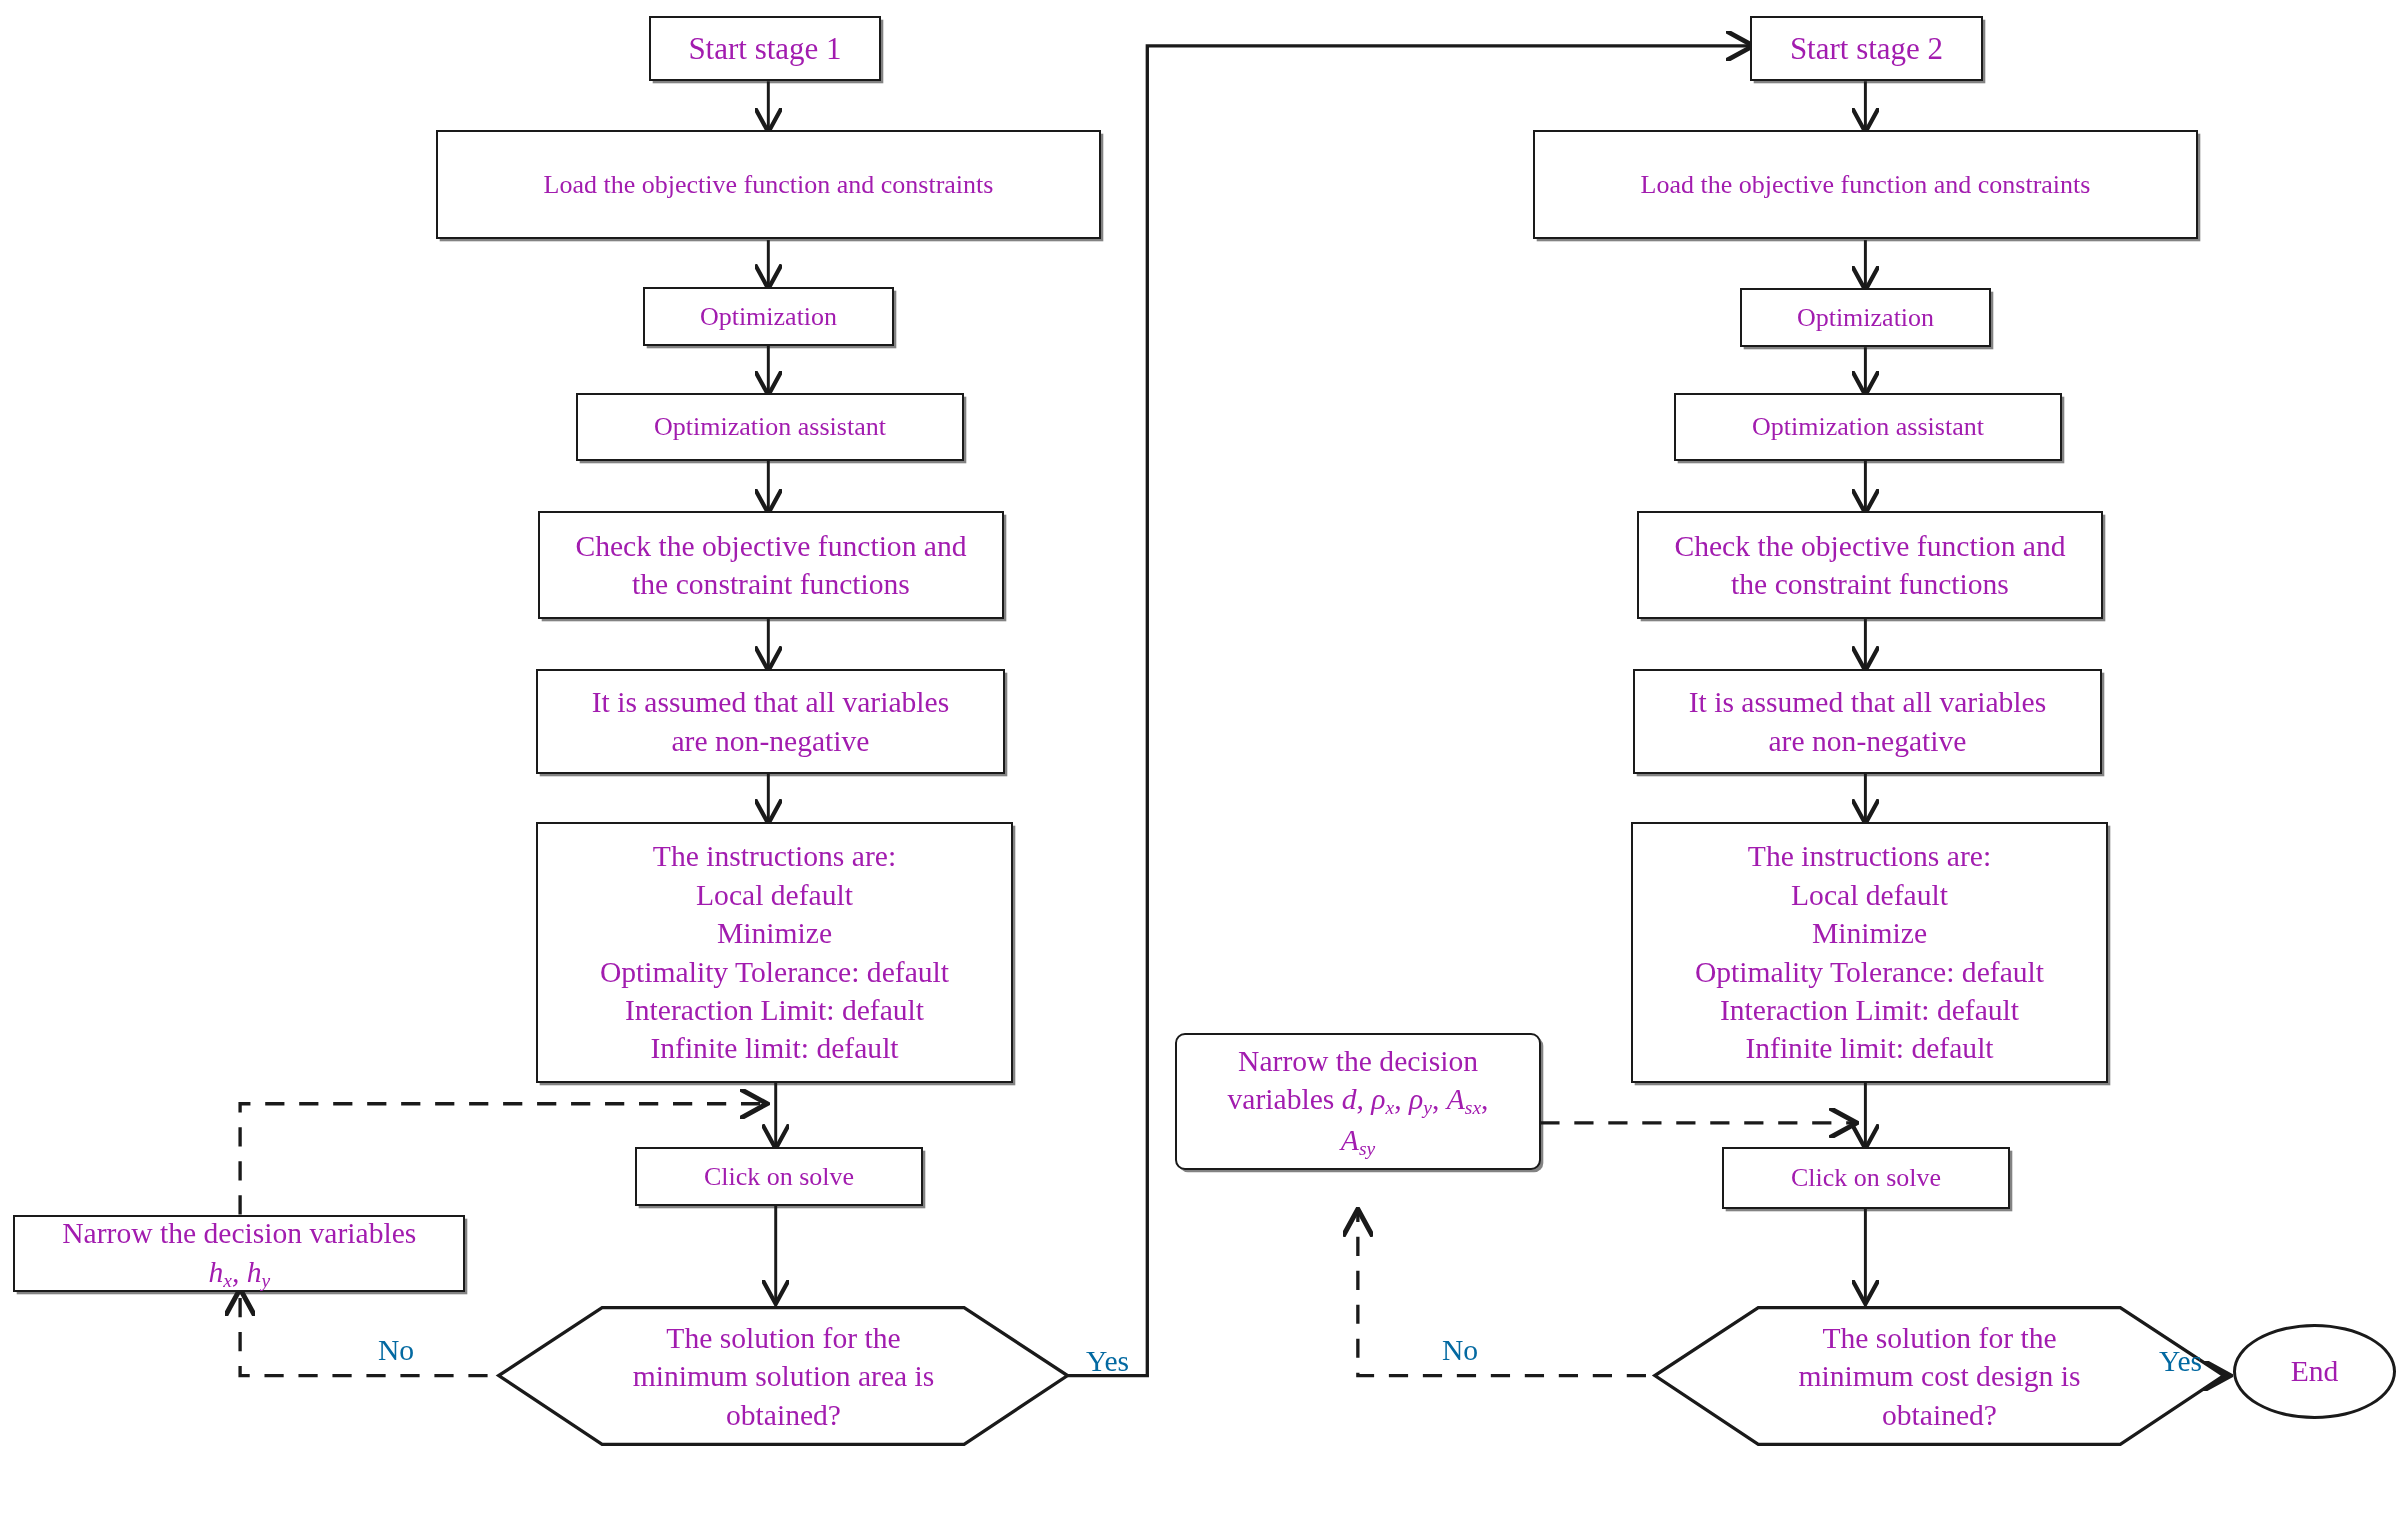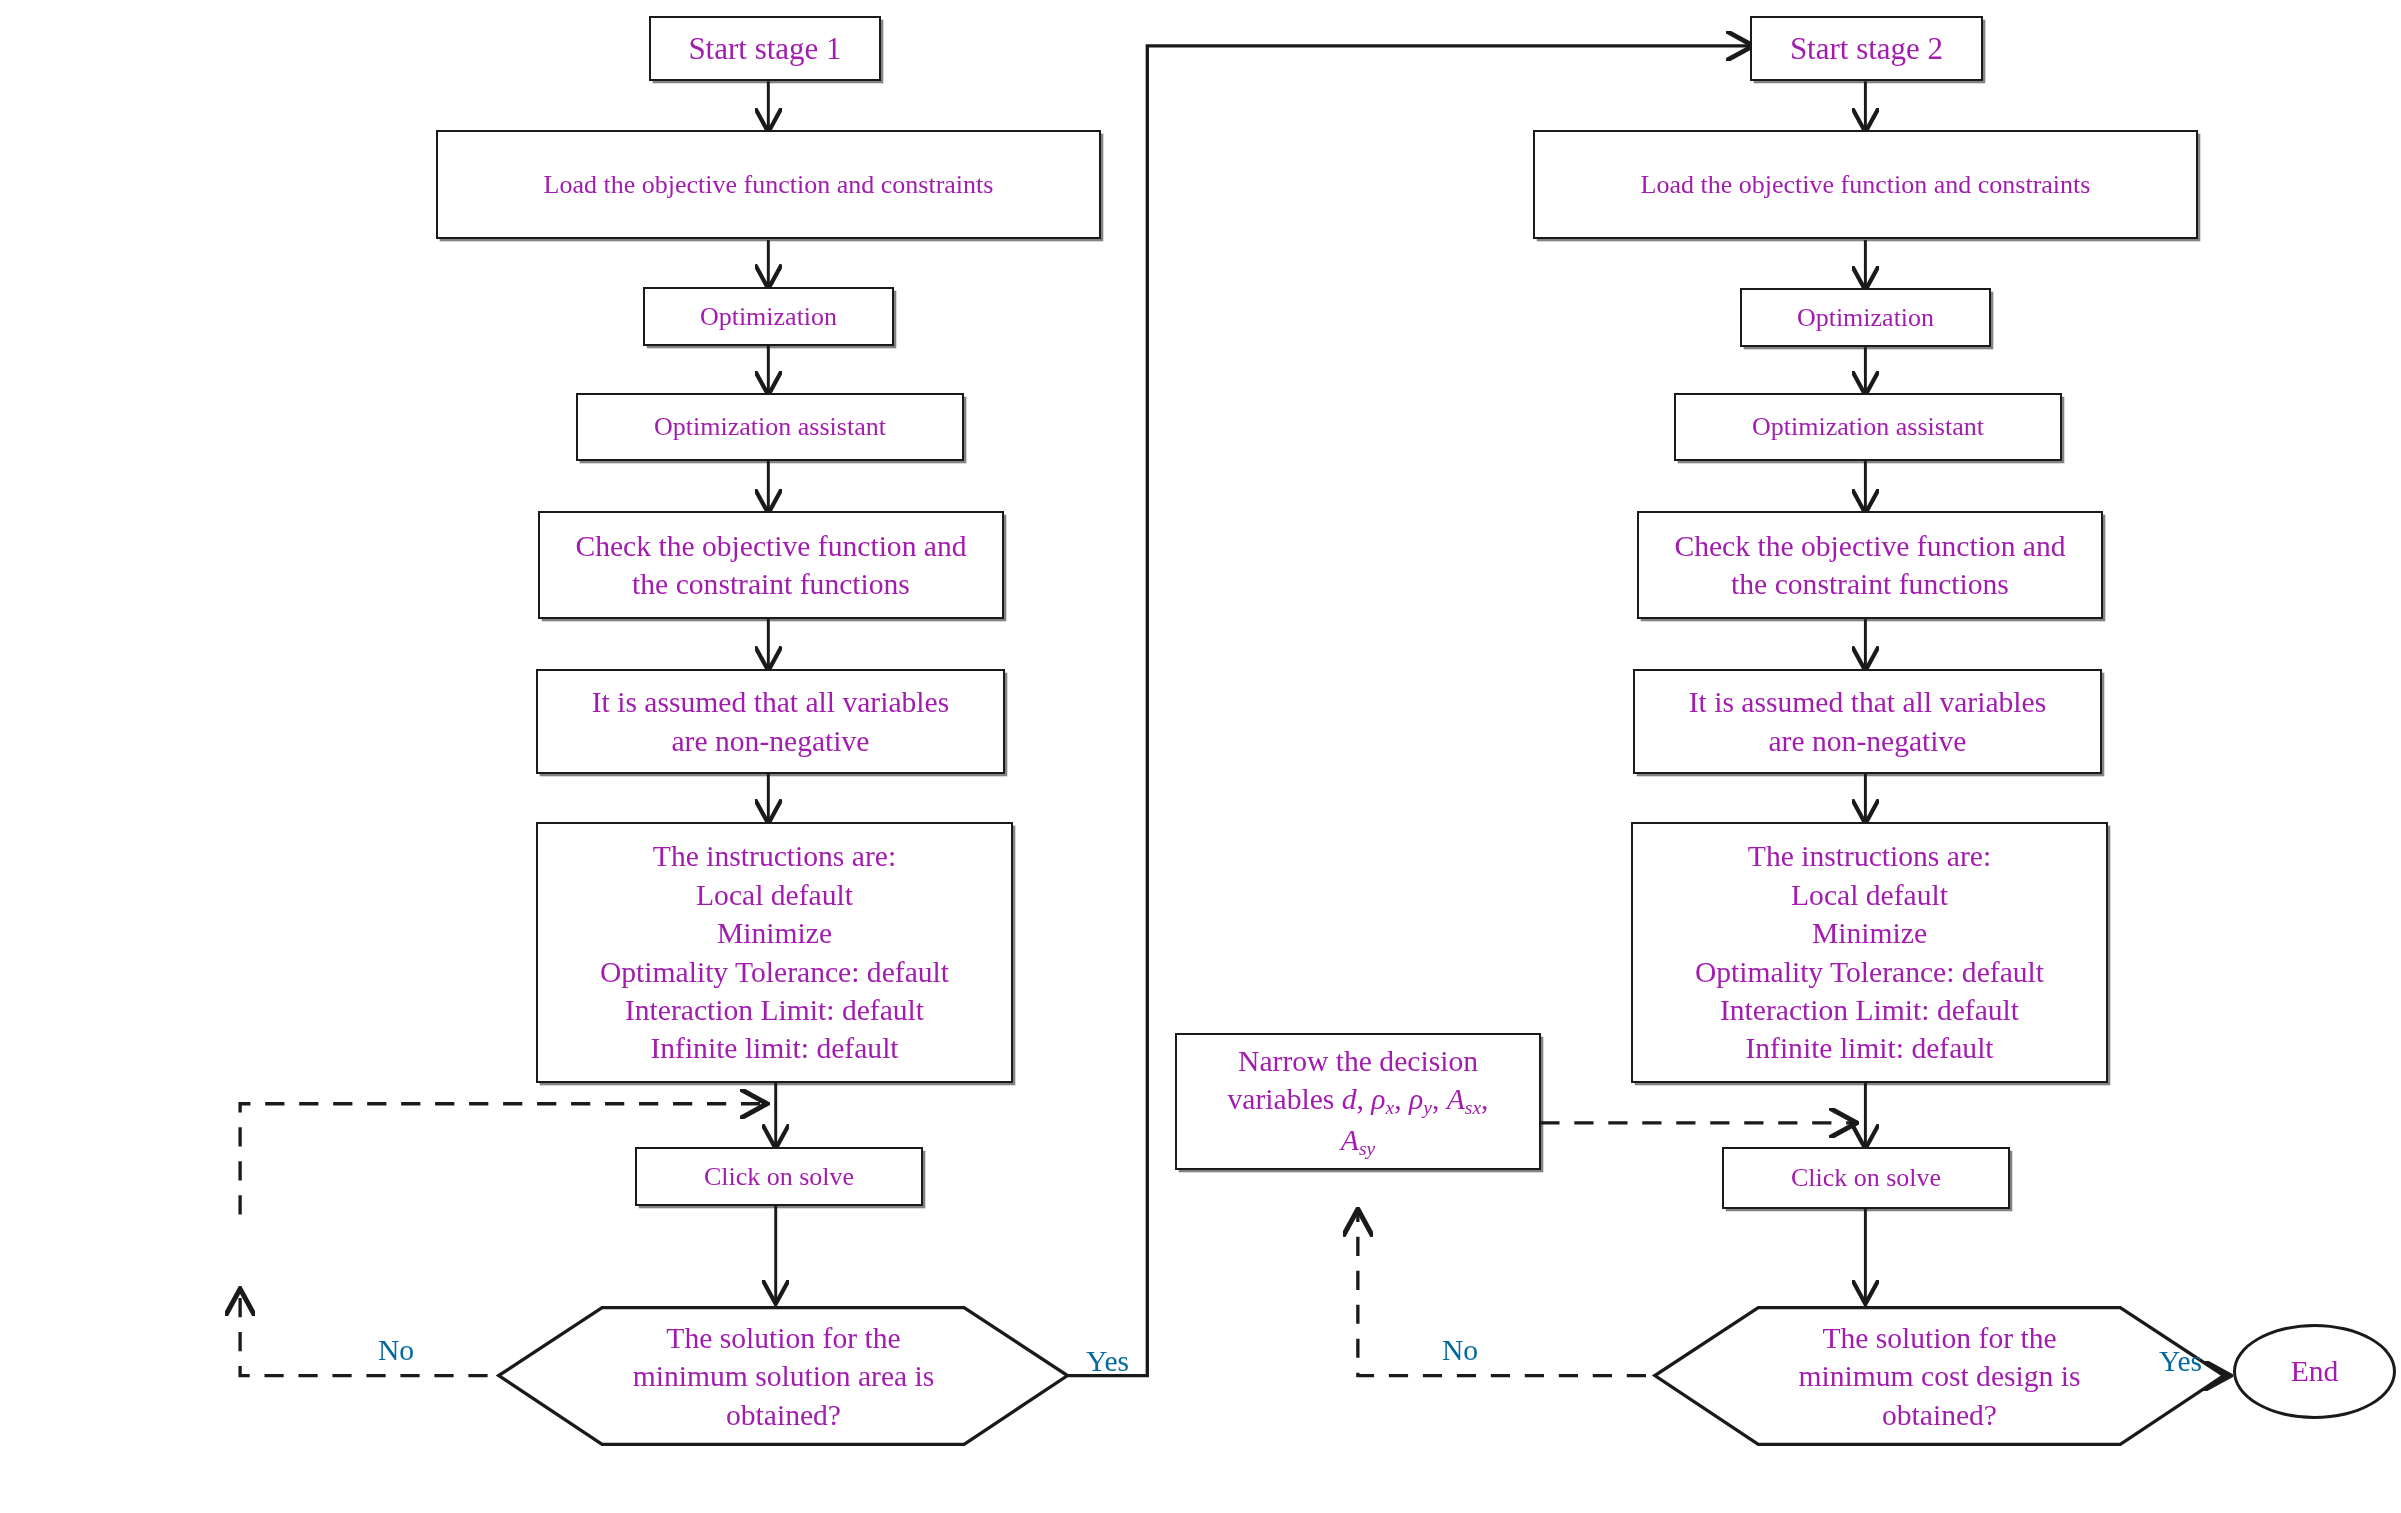--- a/index.html
+++ b/index.html
@@ -164,20 +164,26 @@
   </div>
 
   <div class="node hexnode f40" style="left:499px; top:1308px; width:569px; height:137px;">
     <span class="hexlabel">
       <span class="mline">The solution for the</span>
       <span class="mline">minimum solution area is</span>
       <span class="mline">obtained?</span>
     </span>
   </div>
 
+  <div class="node rectnode f40" style="left:13.3px; top:1215px; width:452px; height:77px;">
+    <span>
+      <span class="mline">Narrow the decision variables</span>
+      <span class="mline"><i class="v">h<sub>x</sub>, h<sub>y</sub></i></span>
+    </span>
+  </div>
 
   <span class="edgelabel f40" style="left:1086px; top:1345px;">Yes</span>
   <span class="edgelabel f40" style="left:378px; top:1334px;">No</span>
 
   <div class="node rectnode f42" style="left:1750px; top:16.3px; width:233px; height:65px;">
     <span>Start stage 2</span>
   </div>
 
   <div class="node rectnode f41" style="left:1533px; top:130px; width:665px; height:109px;">
     <span>
@@ -223,21 +229,21 @@
   </div>
 
   <div class="node hexnode f40" style="left:1655px; top:1308px; width:569px; height:137px;">
     <span class="hexlabel">
       <span class="mline">The solution for the</span>
       <span class="mline">minimum cost design is</span>
       <span class="mline">obtained?</span>
     </span>
   </div>
 
-  <div class="node rectnode f40" style="left:1175px; top:1033px; width:366px; height:137px;">
+  <div class="node rectnode f40" style="left:1175px; top:1033px; width:366px; height:137px;border-radius:10px;">
     <span>
       <span class="mline">Narrow the decision</span>
       <span class="mline">variables <i class="v">d</i>, <i class="v">ρ<sub>x</sub></i>, <i class="v">ρ<sub>y</sub></i>, <i class="v">A<sub>sx</sub></i>,</span>
       <span class="mline"><i class="v">A<sub>sy</sub></i></span>
     </span>
   </div>
 
   <div class="node ovalnode f40" style="left:2233px; top:1324px; width:163px; height:95px;">
     <span>End</span>
   </div>

